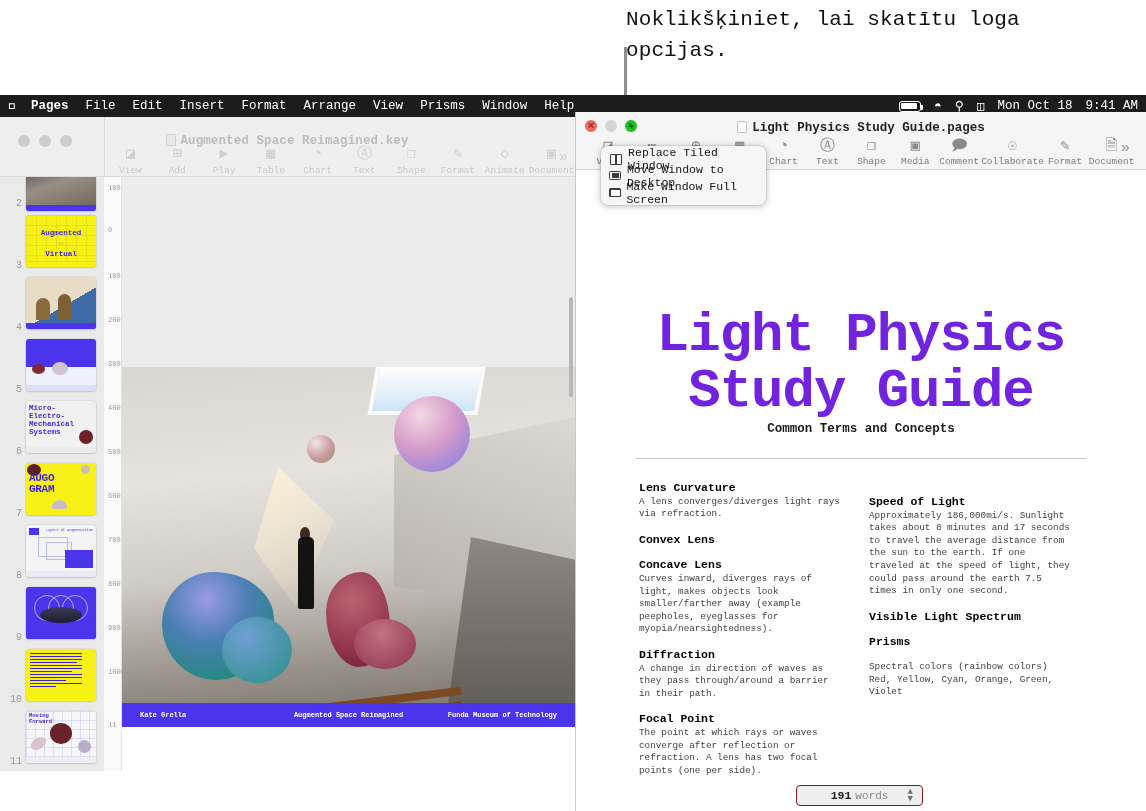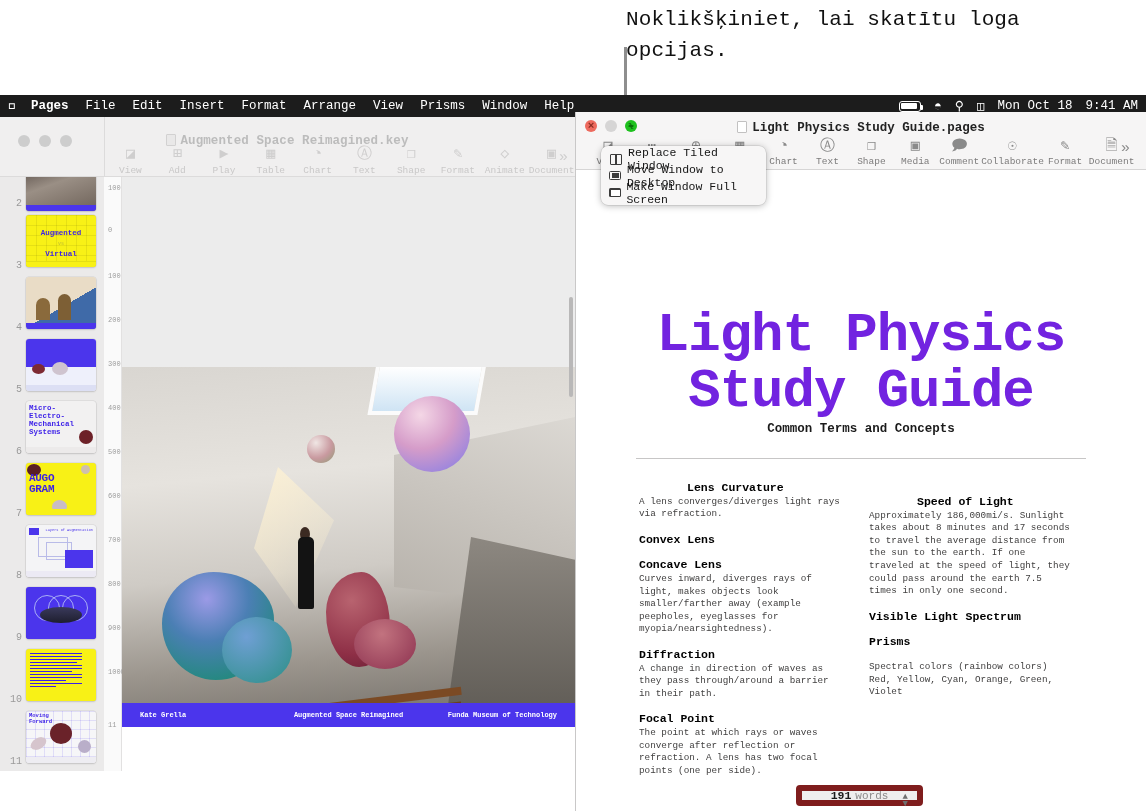--- a/index.html
+++ b/index.html
@@ -165,28 +165,28 @@
   }
   .doc-sub {
     position:absolute; left:28px; top:252px; width:514px; text-align:center;
     font-size:12.5px; font-weight:700; color:#1a1a1a;
   }
   .doc-rule { position:absolute; left:60px; top:288px; width:450px; height:1px; background:#c7c6c6; }
   .col { position:absolute; top:312px; width:205px; font-size:9.3px; line-height:12.6px; color:#3b3a3a; }
   .col.left { left:63px; }
   .col.right { left:293px; }
   .term { font-size:11.5px; font-weight:700; color:#000; margin-bottom:1px; margin-top:13px; }
-  .term.first { margin-top:0;margin-left:48px; }
+  .term.first { margin-top:0; }
   .para { color:#424141; }
   .caret { display:inline-block; width:1px; height:11px; background:#222; vertical-align:-1px; margin-left:3px;}
   .extra { margin-top:12px; }
 
   .wordcount {
     position:absolute; left:796px; top:785px; width:127px; height:21px;
-    background:#efeeee; border:6px solid #7f1d1d; border-radius:4px;
+    background:#efeeee; border:1px solid #7f1d1d; border-radius:4px;
     display:flex; align-items:center; justify-content:center;
     font-size:11px; color:#8b8a8a; gap:4px;
   }
   .wordcount b{color:#1a1a1a;font-size:11.5px;}
   .wc-step{position:absolute;right:9px;top:3px;font-size:9px;line-height:7px;color:#6f6e6e;}
 </style>
 </head>
 <body>
 
 <div id="root">

